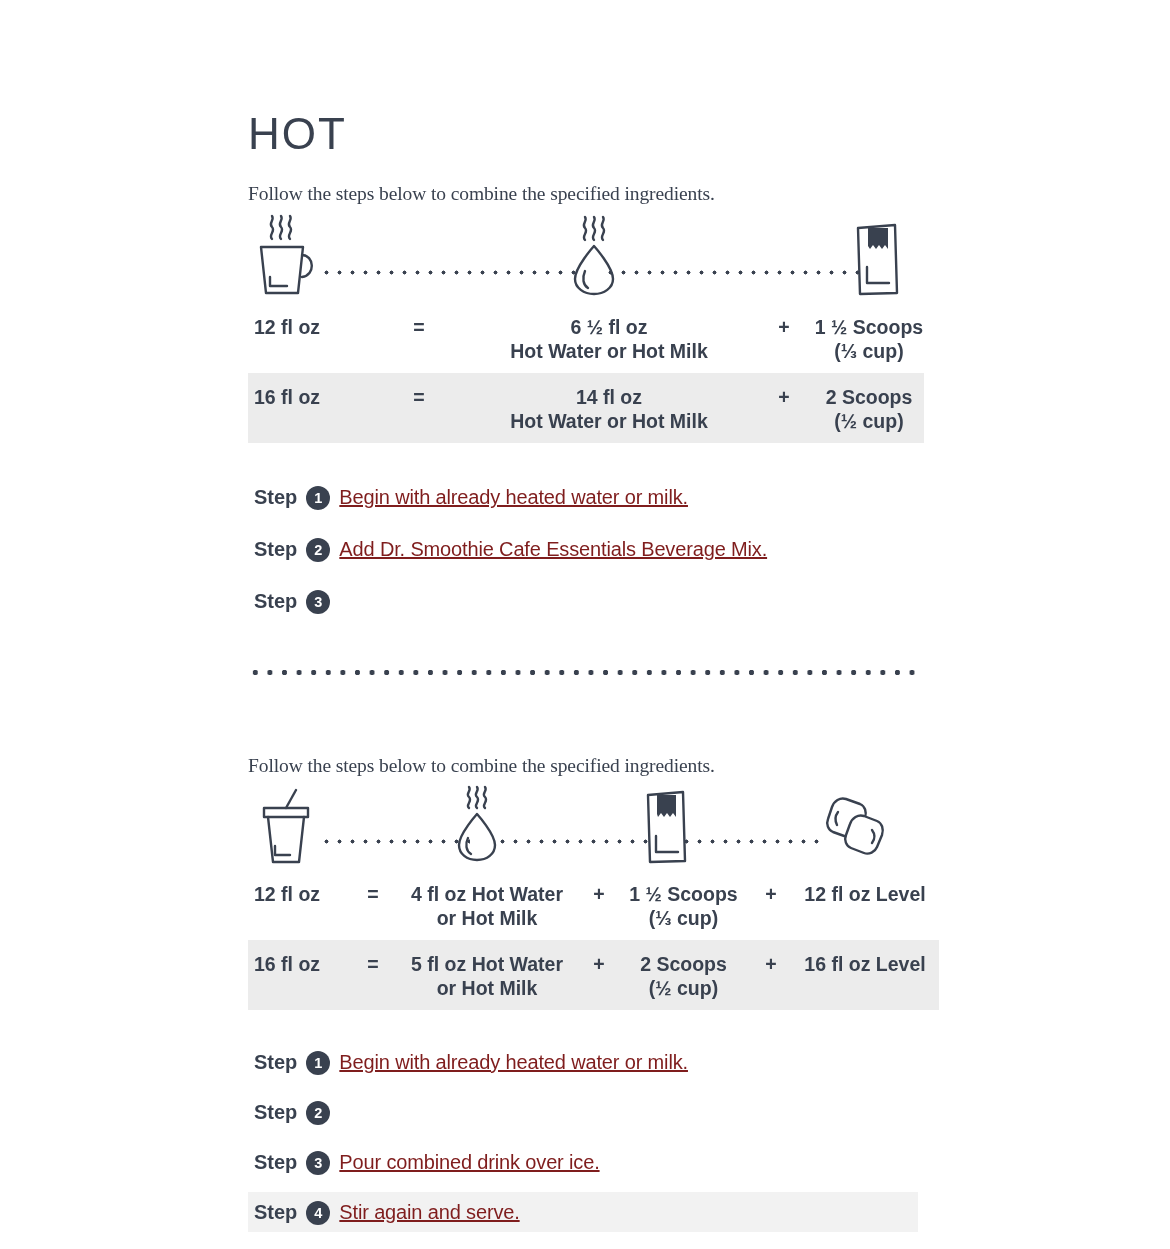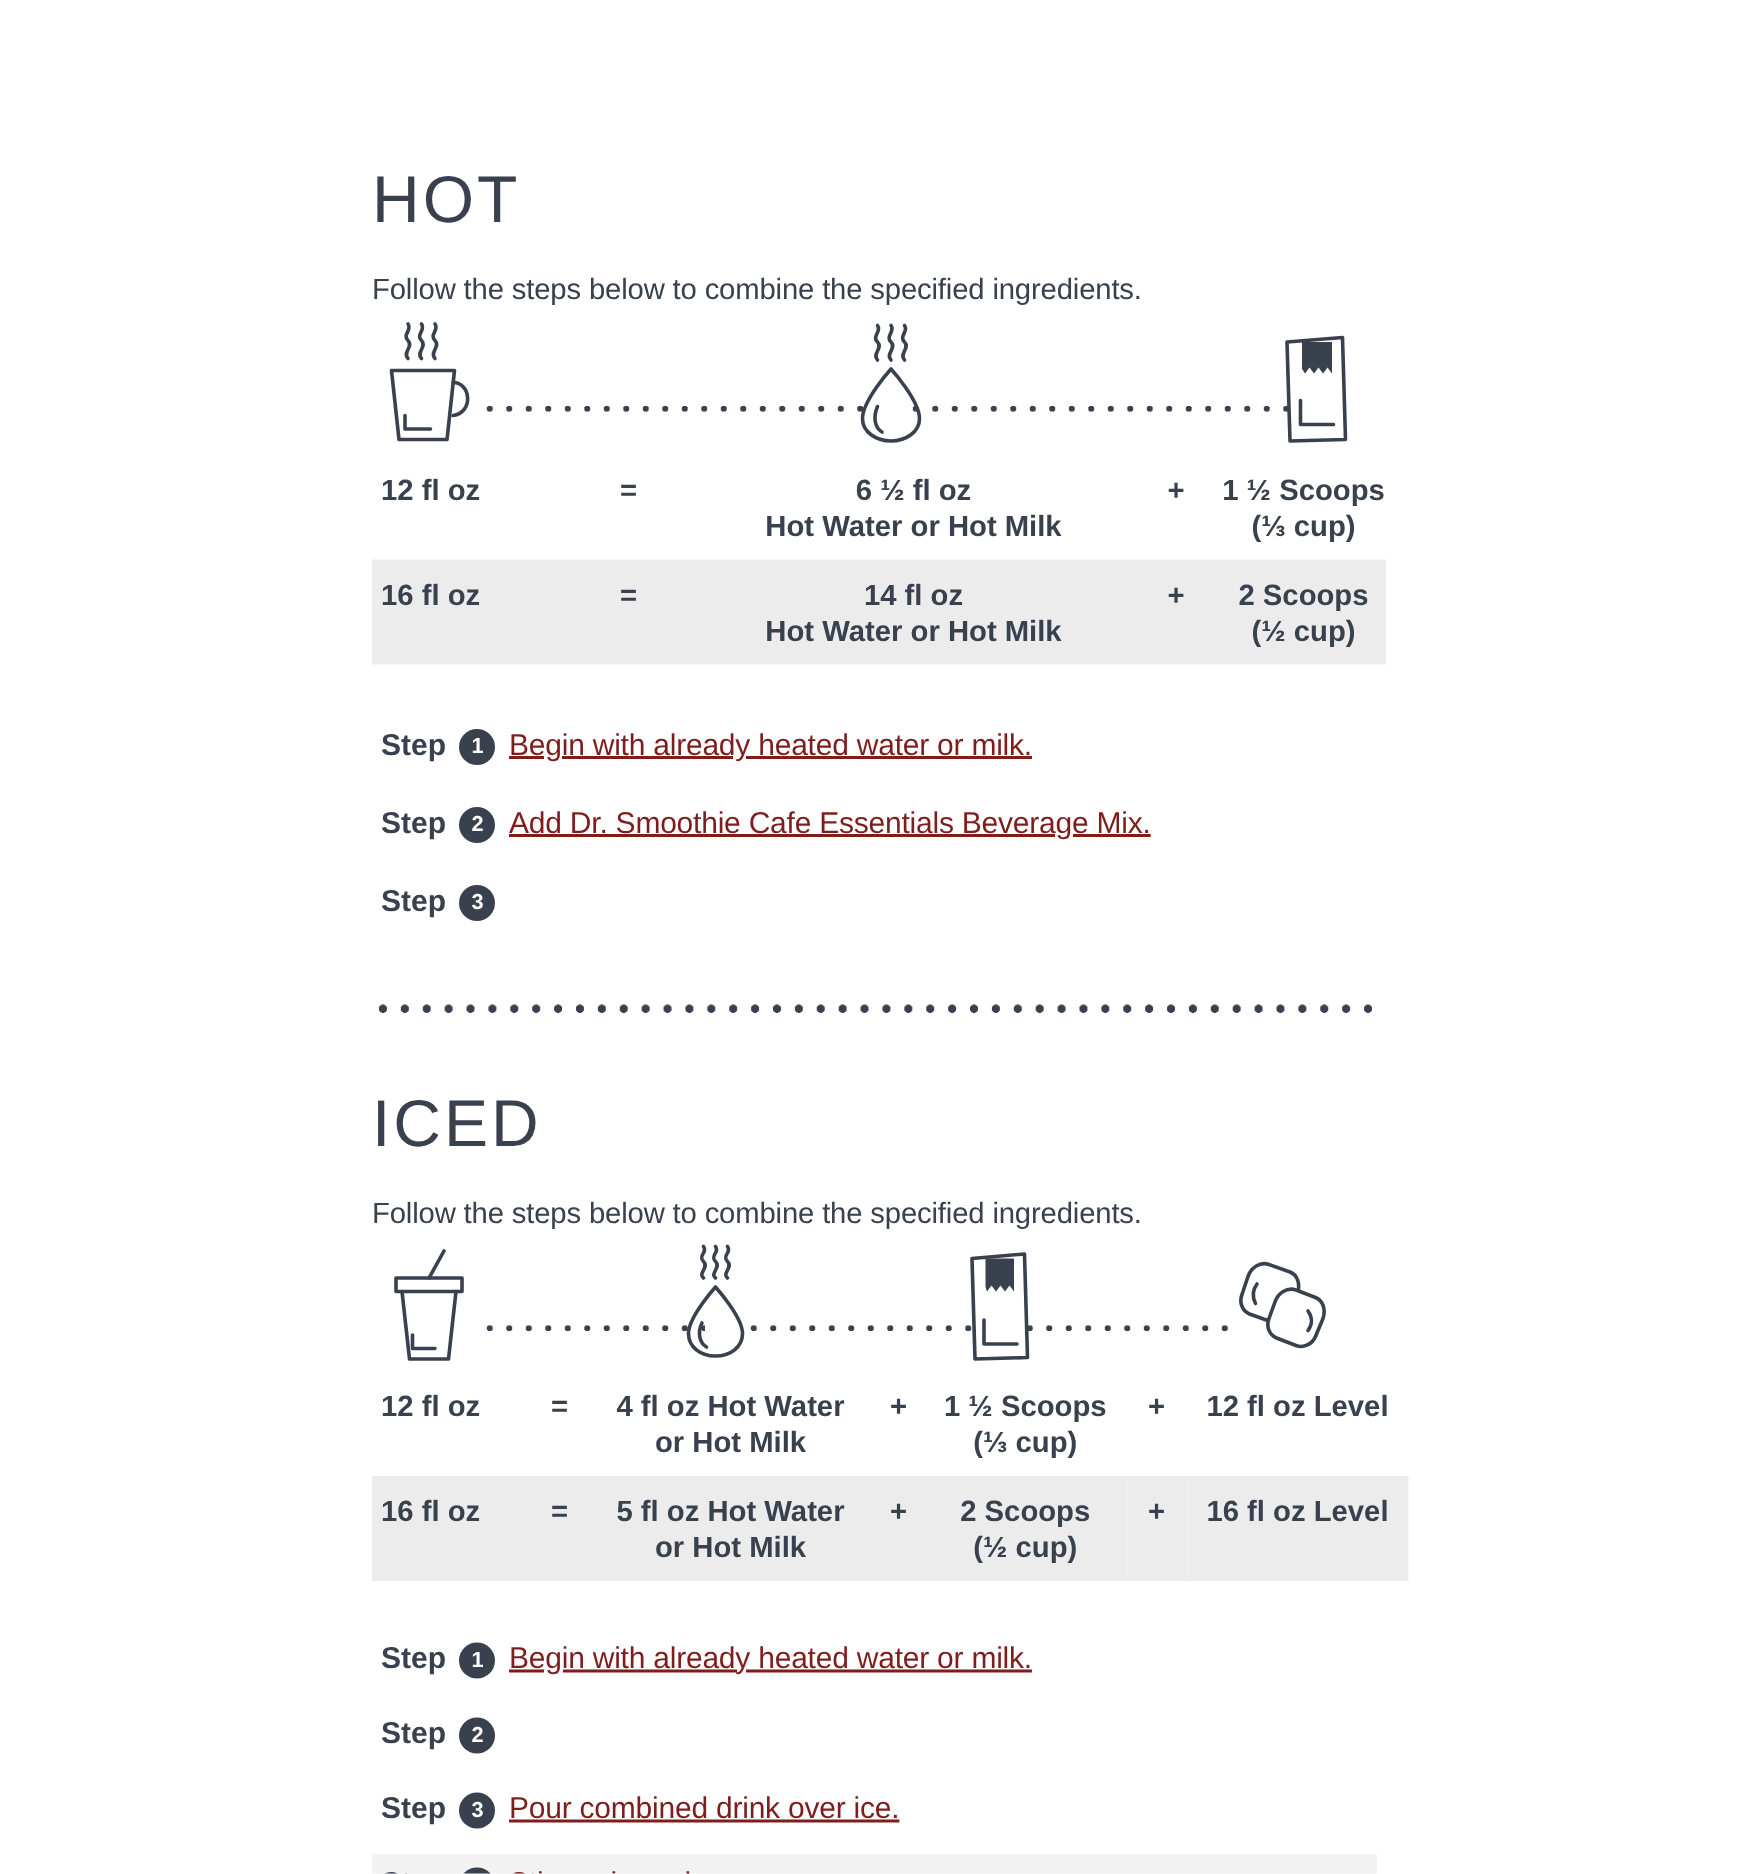--- a/index.html
+++ b/index.html
@@ -38,20 +38,21 @@
     line-height: 1;
     margin: 0;
   }
   .section-sub {
     font-size: 19.5px;
     font-weight: 400;
     color: #39414f;
     line-height: 1.2;
     margin: 0;
     letter-spacing: -0.1px;
+    font-family: Liberation Serif, serif;
   }
 
   
   .icon-strip {
     position: relative;
     height: 82px;
     width: 670px;
   }
   .icon-slot {
     position: absolute;
@@ -255,21 +256,20 @@
           <span class="step-label">Step</span>
           <span class="step-badge">3</span>
         </div>
       </div>
     </div>
 
     <div class="divider" style="margin-top:48px;"></div>
 
     <div style="padding-top:52px;">
 
-      <h1 class="section-title">ICED</h1>
 
       <p class="section-sub" style="margin-top:26px;">Follow the steps below to combine the specified ingredients.</p>
 
       <div class="icon-strip" style="margin-top:8px; height:78px;">
 
         <div class="dotline" style="left:72px; width:150px; bottom:20px;"></div>
         <div class="dotline" style="left:248px; width:152px; bottom:20px;"></div>
         <div class="dotline" style="left:432px; width:140px; bottom:20px;"></div>
 
         <div class="icon-slot" style="left:10px; width:62px; height:78px;">

